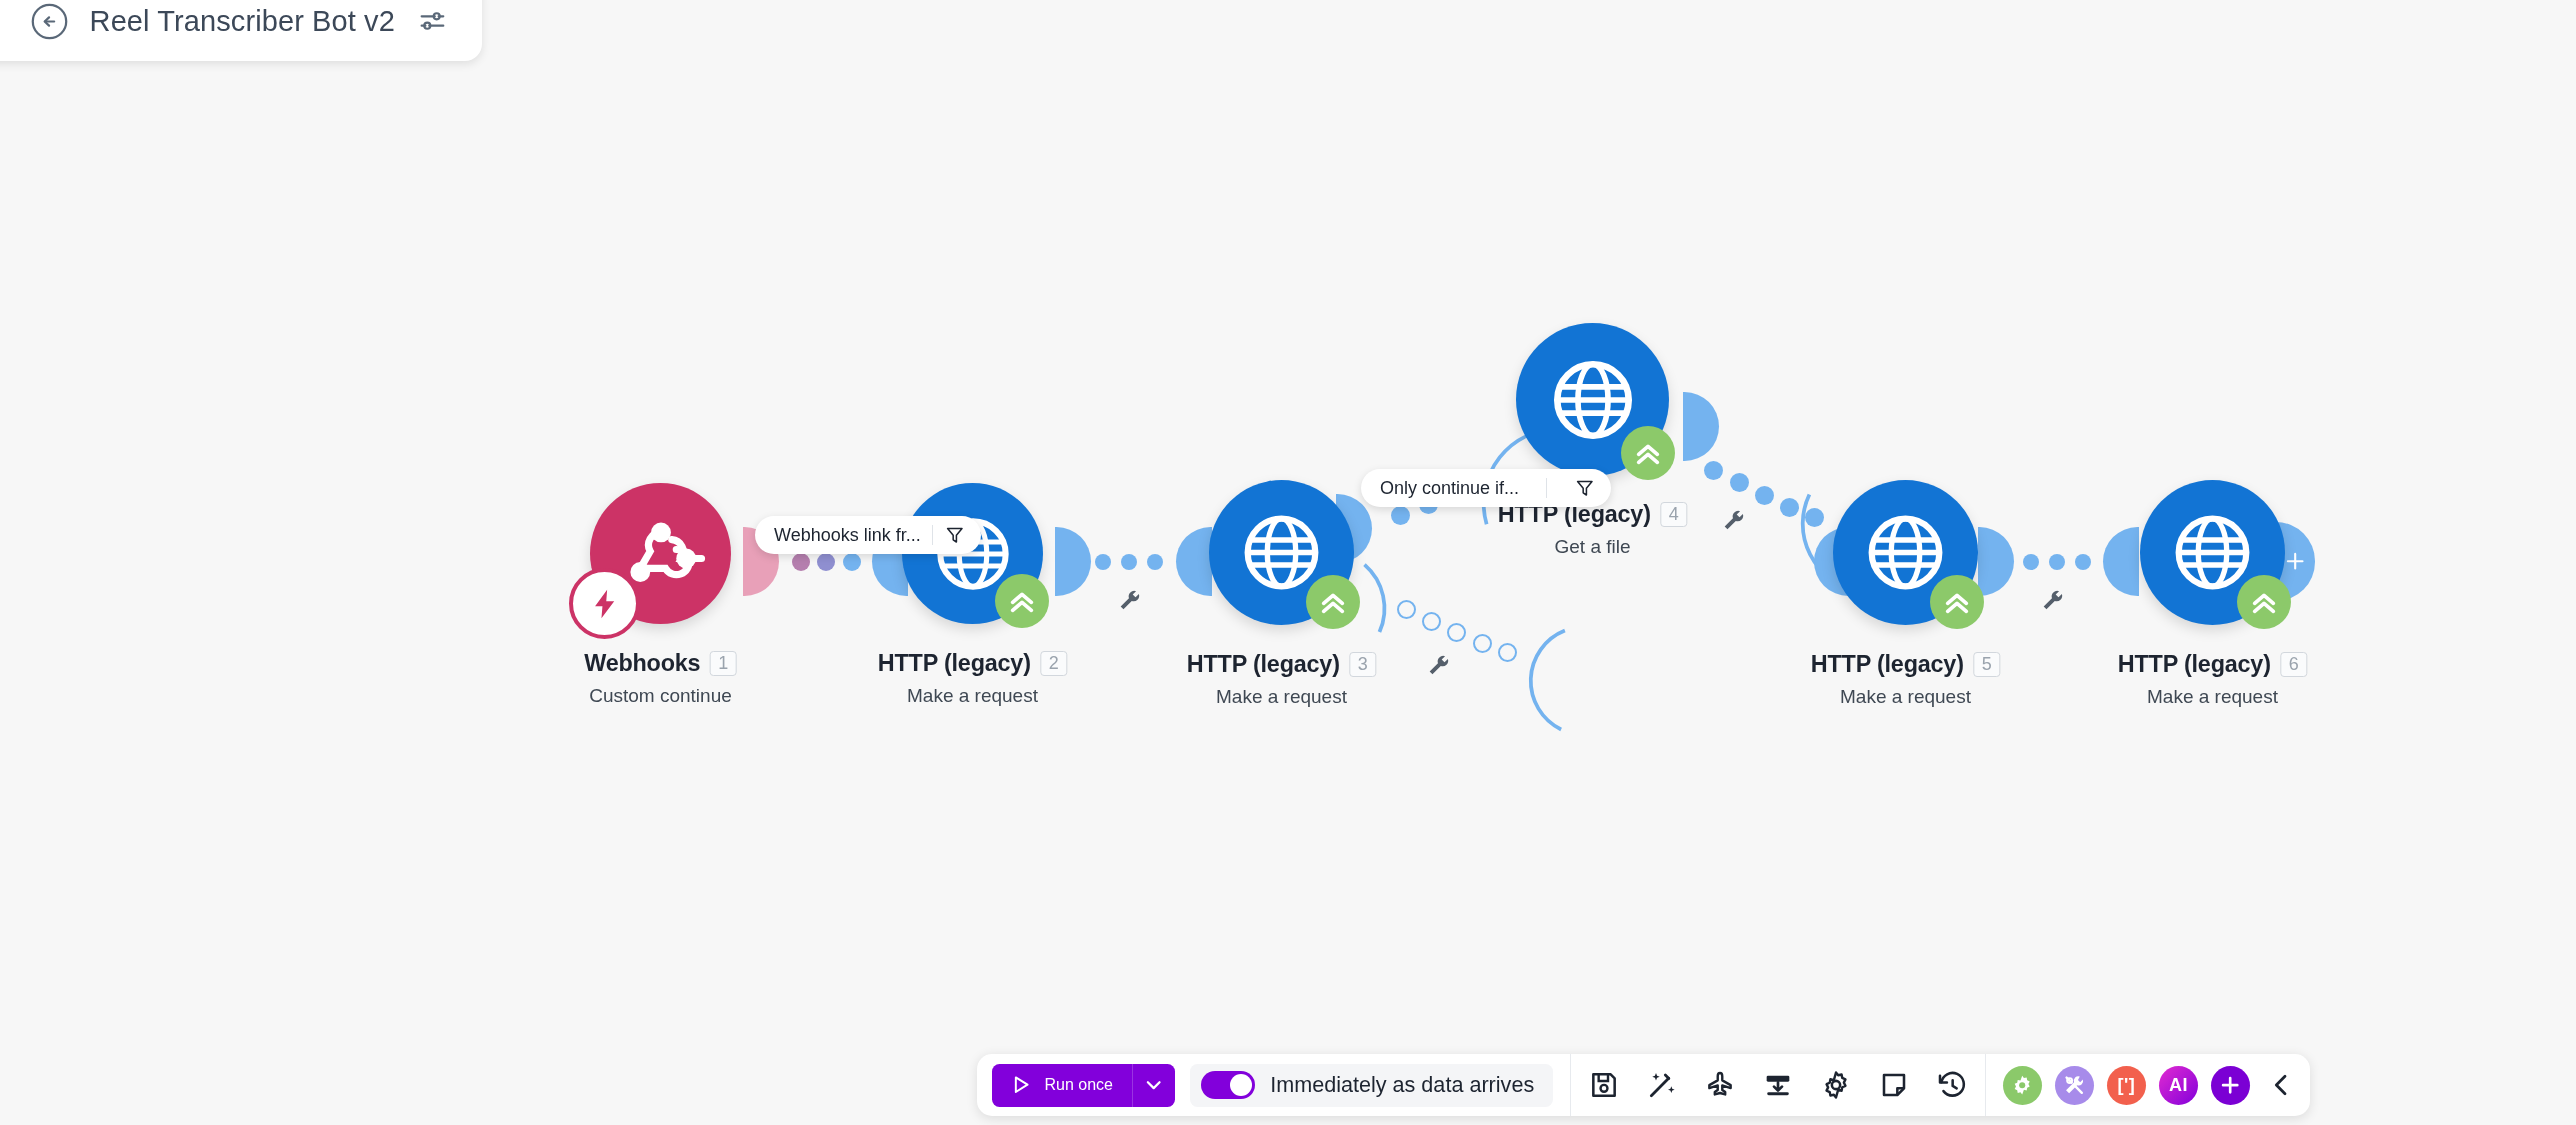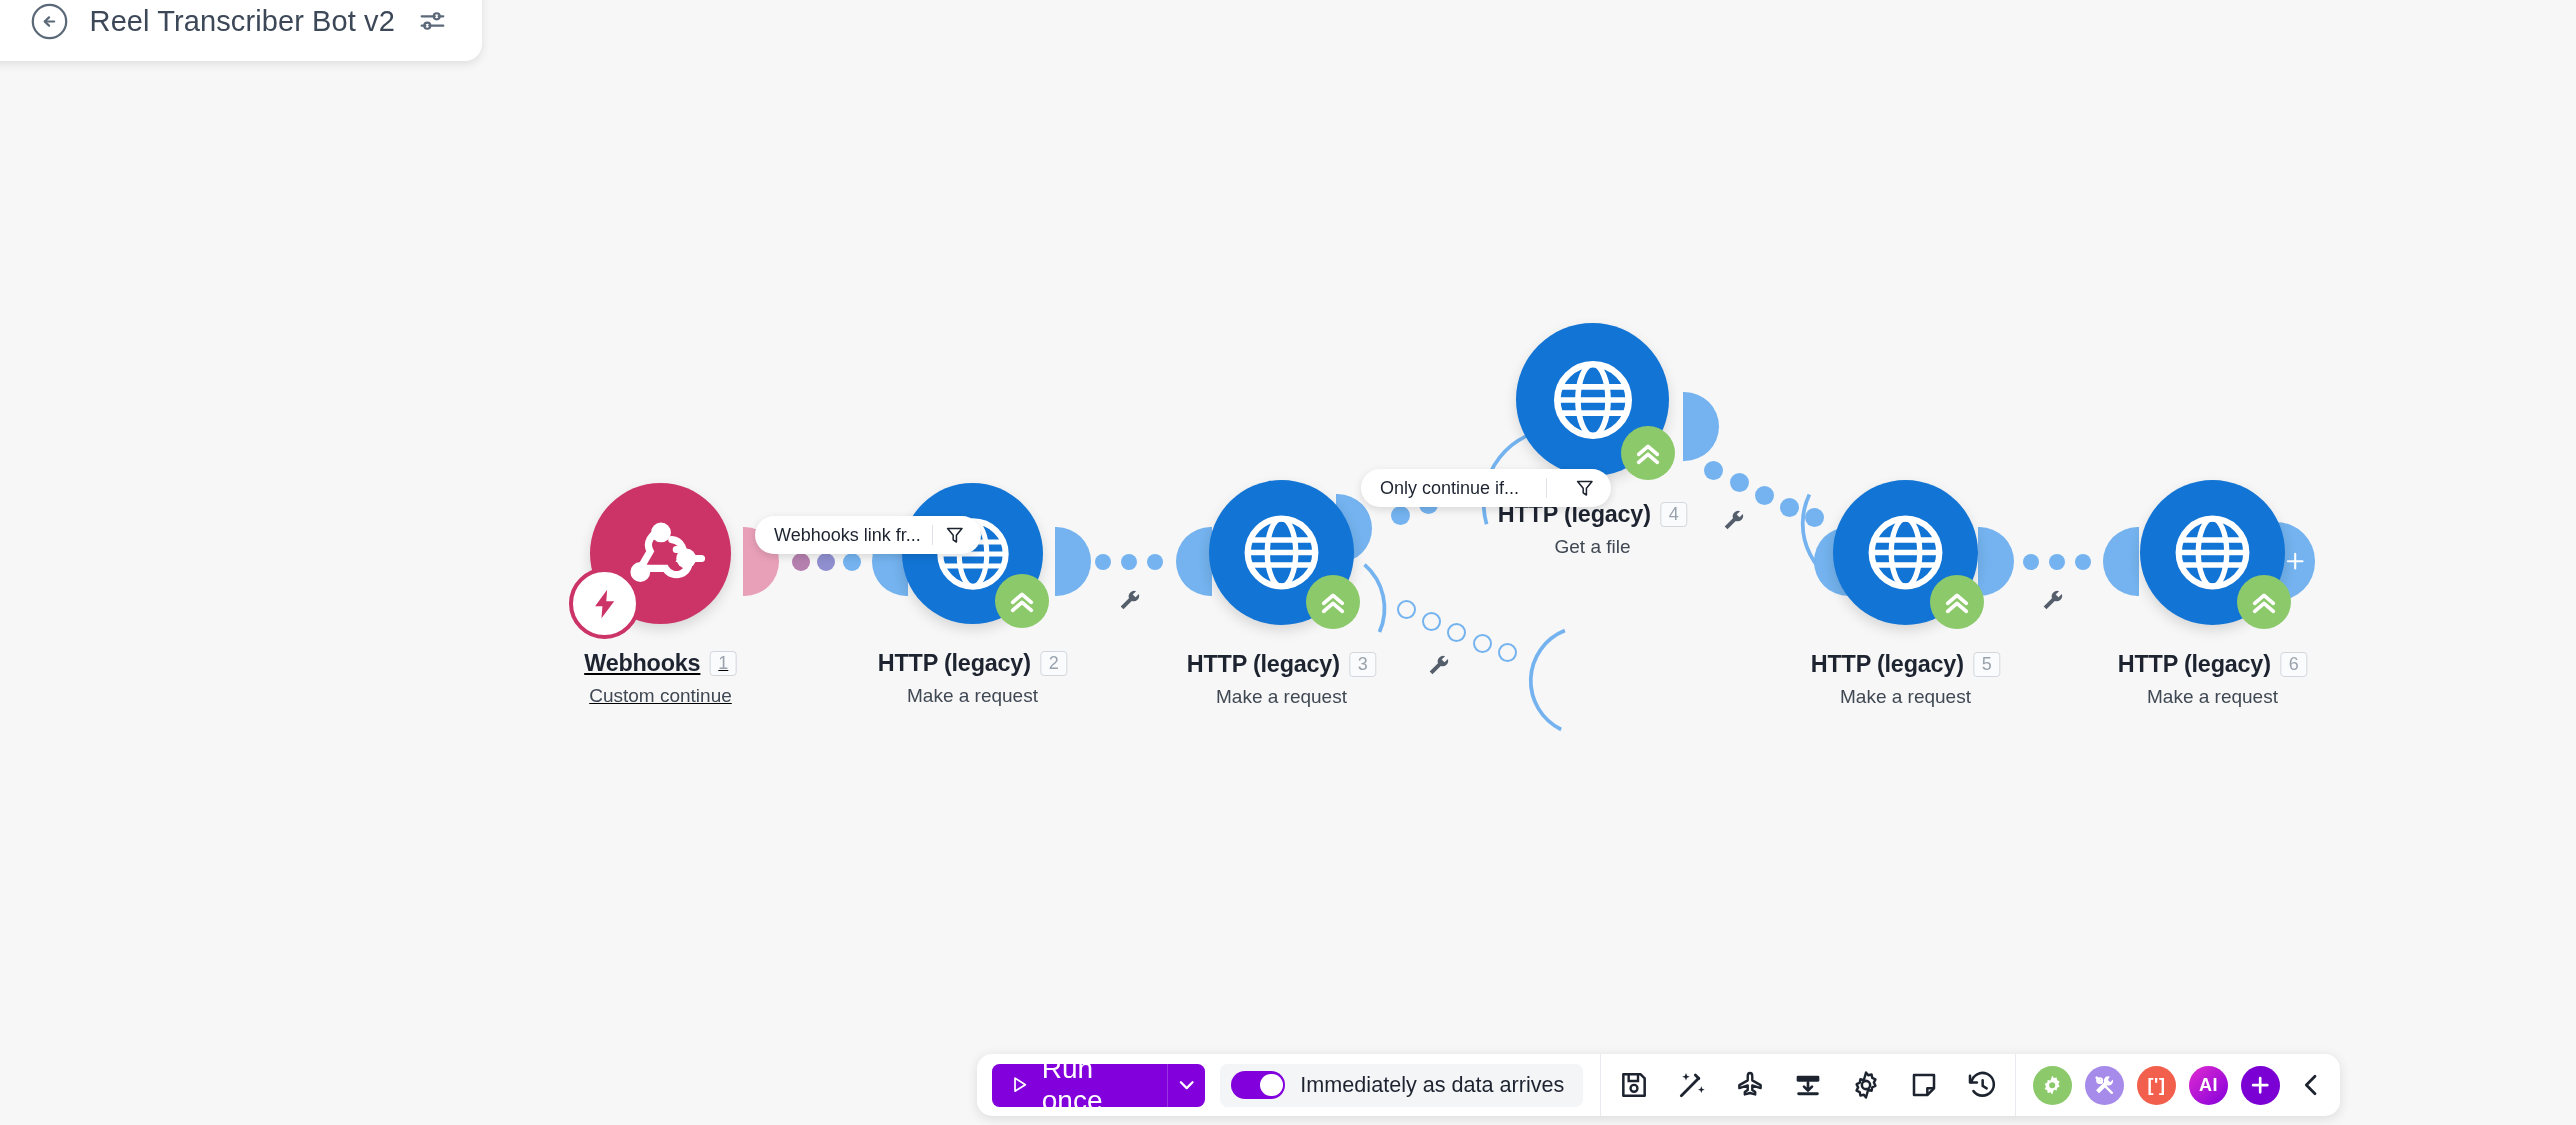--- a/index.html
+++ b/index.html
@@ -111,21 +111,21 @@
     background: #ffffff; border-radius: 15px;
     box-shadow: 0 2.8px 11.2px rgba(0,0,0,0.11);
     height: 62px; padding: 0 13px;
     z-index: 50;
   }
   .run-group { display: flex; align-items: center; height: 43px; margin-left: 1.9px; }
   .run-btn {
     display: flex; align-items: center; gap: 12.2px;
     background: #8200db; color: #fff;
     border-radius: 7.5px 0 0 7.5px; height: 43px; padding: 0 19px 0 17px;
-    font-size: 28px; cursor: pointer;
+    font-size: 16px; cursor: pointer;
   }
   .run-caret {
     background: #8200db; border-left: 0.9px solid #9a33e2;
     border-radius: 0 7.5px 7.5px 0; height: 43px; width: 43px;
     display: flex; align-items: center; justify-content: center; cursor: pointer;
   }
   .sched-group {
     display: flex; align-items: center; gap: 15px;
     background: #f4f5f7; border-radius: 7.5px;
     height: 43px; padding: 0 19px 0 11.2px; margin-left: 15px; cursor: pointer;
@@ -311,21 +311,21 @@
         <circle cx="50" cy="26" r="11" fill="#ffffff"></circle>
         <circle cx="27" cy="70" r="11" fill="#ffffff"></circle>
         <circle cx="78" cy="55" r="11" fill="#ffffff"></circle>
       </svg>
       <div class="badge-bolt">
         <svg viewBox="0 0 24 24" width="34" height="34">
           <path d="M13.5 2L5 13.5h5.2L9.5 22l9-12h-5.6z" fill="#cc3366"></path>
         </svg>
       </div>
     </div>
-    <div class="node-caption" style="top:167px;text-decoration:underline;">
+    <div class="node-caption" style="top:167px;">
       <div class="cap-row">
         <span class="cap-name">Webhooks</span>
         <span class="cap-num">1</span>
       </div>
       <div class="cap-sub">Custom continue</div>
     </div>
   </div>
 
   <div class="node" style="left:902px; top:483px;">
     <div class="bubble blue" style="width:141px; height:141px;">

